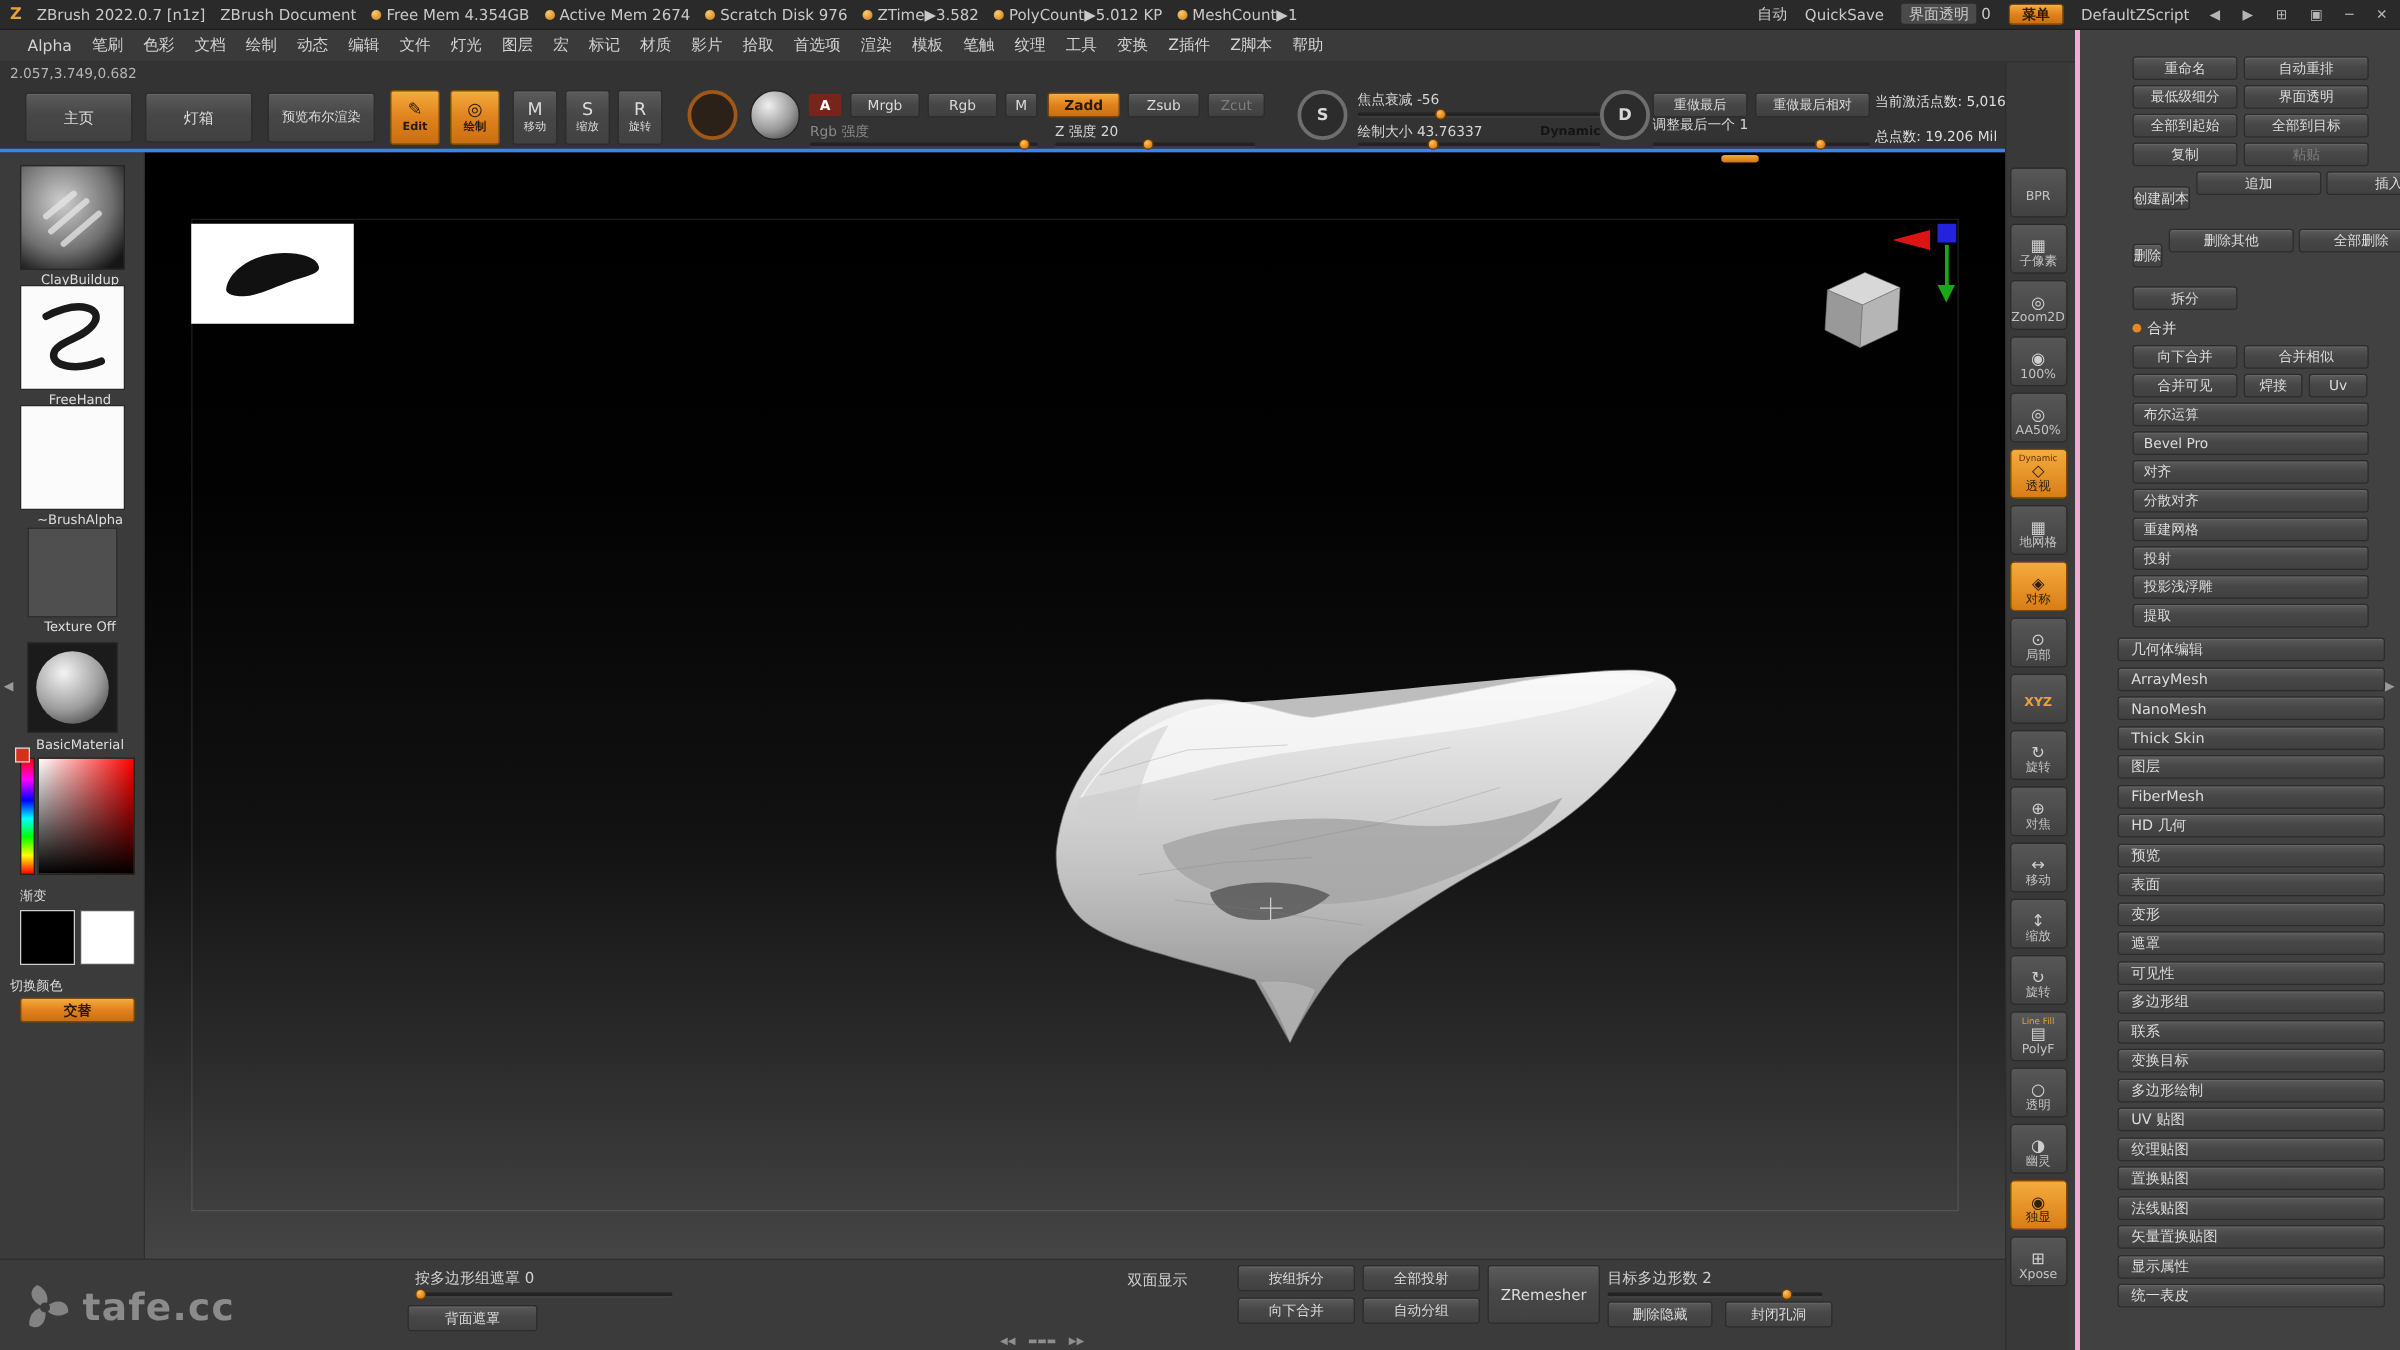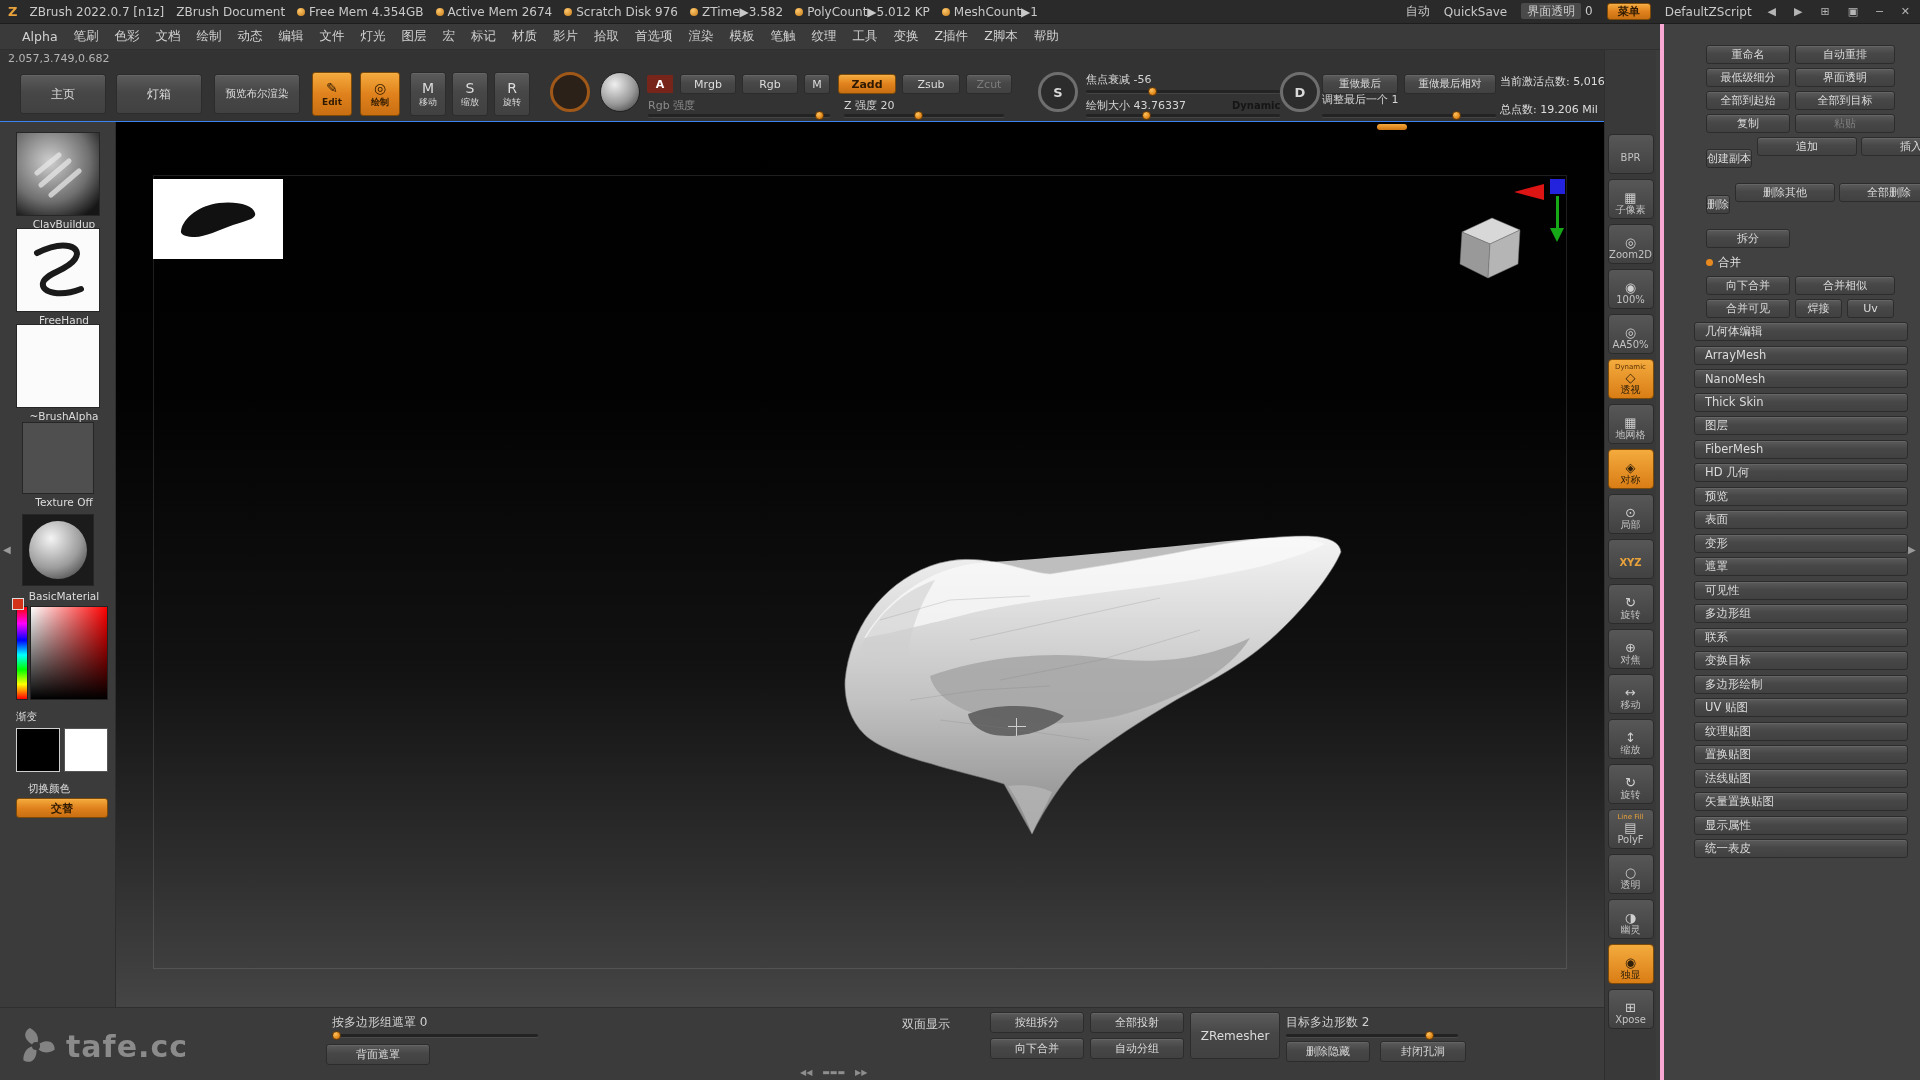--- a/index.html
+++ b/index.html
@@ -58,21 +58,21 @@
   .menubar {
     position:absolute; left:0; top:24px; width:1660px; height:26px;
     background:#3a3a3a; border-bottom:1px solid #2f2f2f;
     display:flex; align-items:center; padding-left:14px;
   }
   .menu-item { padding:3px 8px; font-size:12.5px; color:#d2d2d2; }
 
   
   .shelf-zone {
     position:absolute; left:0; top:50px; width:1604px; height:72px;
-    background:#333333; border-bottom:1px solid #3b82f6;padding-left:32px;
+    background:#333333; border-bottom:3px solid #3b82f6;padding-left:32px;
   }
   .coords { position:absolute; left:8px; top:2px; font-size:11px; color:#b5b5b5; }
   .icon-btn { flex-direction:column; gap:1px; }
   .icon-btn .glyph { font-size:14px; line-height:15px; }
   .icon-btn .small { font-size:9px; line-height:10px; }
   .ring {
     position:absolute; width:40px; height:40px; border-radius:50%;
     border:3px solid #a05818; background:#2b2118;
     display:flex; align-items:center; justify-content:center;
     color:#d9d9d9; font-size:13px; font-weight:bold;
@@ -401,21 +401,21 @@
 
   <div class="picker" style="left:16px;top:484px">
     <div class="hue-strip"></div>
     <div class="sv-square"></div>
     <div class="mini-swatch"></div>
   </div>
   <span class="sb-label" style="top:588px;text-align:left;padding-left:16px">渐变</span>
 
   <div class="swatch black" style="left:16px;top:606px"></div>
   <div class="swatch white" style="left:64px;top:606px"></div>
-  <span class="sb-label" style="top:660px;text-align:left;padding-left:28px">切换颜色</span>
+  <span class="sb-label" style="top:660px;text-align:left;padding-left:8px">切换颜色</span>
 
   <div class="btn orange swap-btn">交替</div>
 </div>
 
 <div class="canvas">
   <div class="doc-frame"></div>
 
   <div class="stroke-preview">
     <svg width="130" height="80">
       <path d="M28,52 C30,38 48,26 66,24 C84,22 100,26 102,34 C104,40 92,42 80,46 C66,51 52,58 42,58 C34,58 27,56 28,52 Z" fill="#111"></path>
@@ -623,20 +623,38 @@
     <div class="tp-row">
       <div class="btn tp-left">向下合并</div>
       <div class="btn tp-right">合并相似</div>
     </div>
     <div class="tp-row">
       <div class="btn tp-left">合并可见</div>
       <div class="btn tp-half">焊接</div>
       <div class="btn tp-half">Uv</div>
     </div>
 
+    <div class="tp-sections">
+
+        <div class="btn section-bar">布尔运算</div>
+
+        <div class="btn section-bar">Bevel Pro</div>
+
+        <div class="btn section-bar">对齐</div>
+
+        <div class="btn section-bar">分散对齐</div>
+
+        <div class="btn section-bar">重建网格</div>
+
+        <div class="btn section-bar">投射</div>
+
+        <div class="btn section-bar">投影浅浮雕</div>
+
+        <div class="btn section-bar">提取</div>
+      </div>
 
     <div class="tp-subpalettes">
 
         <div class="btn subpalette-bar">几何体编辑</div>
 
         <div class="btn subpalette-bar">ArrayMesh</div>
 
         <div class="btn subpalette-bar">NanoMesh</div>
 
         <div class="btn subpalette-bar">Thick Skin</div>

